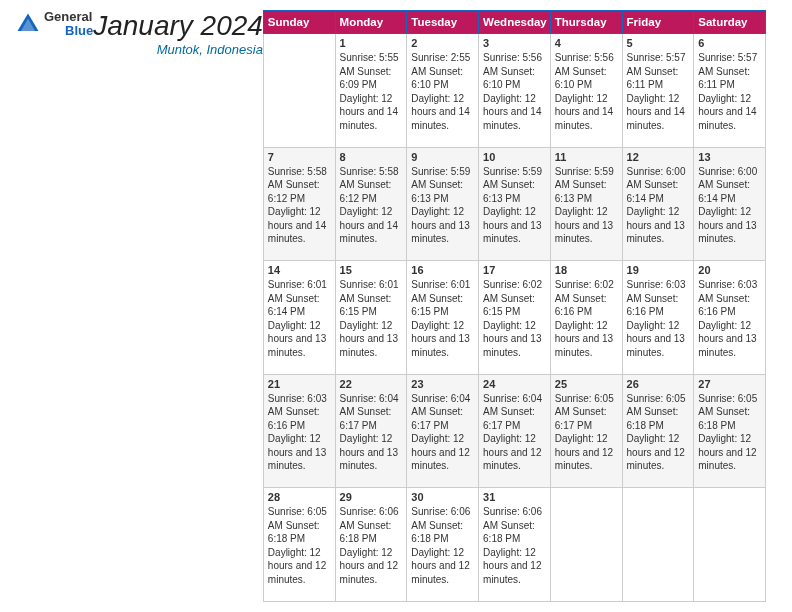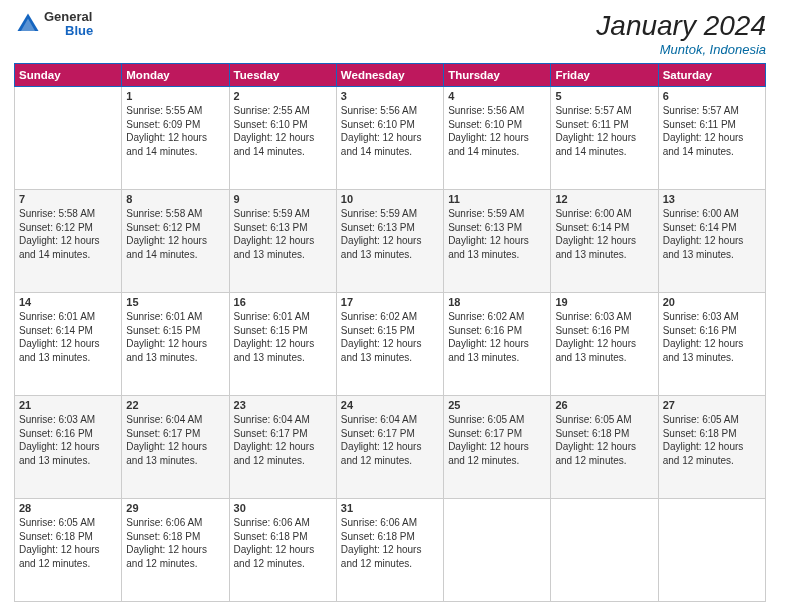--- a/index.html
+++ b/index.html
@@ -8,21 +8,20 @@
       background: #fff;
       width: 792px;
       height: 612px;
       overflow: hidden;
     }
     .container {
       width: 780px;
       height: 612px;
       padding: 10px 14px 10px 14px;
       display: flex;
-      flex-direction: column;
       justify-content: center;
     }
     .header {
       display: flex;
       justify-content: space-between;
       align-items: flex-start;
       margin-bottom: 6px;
     }
     .logo {
       display: flex;

